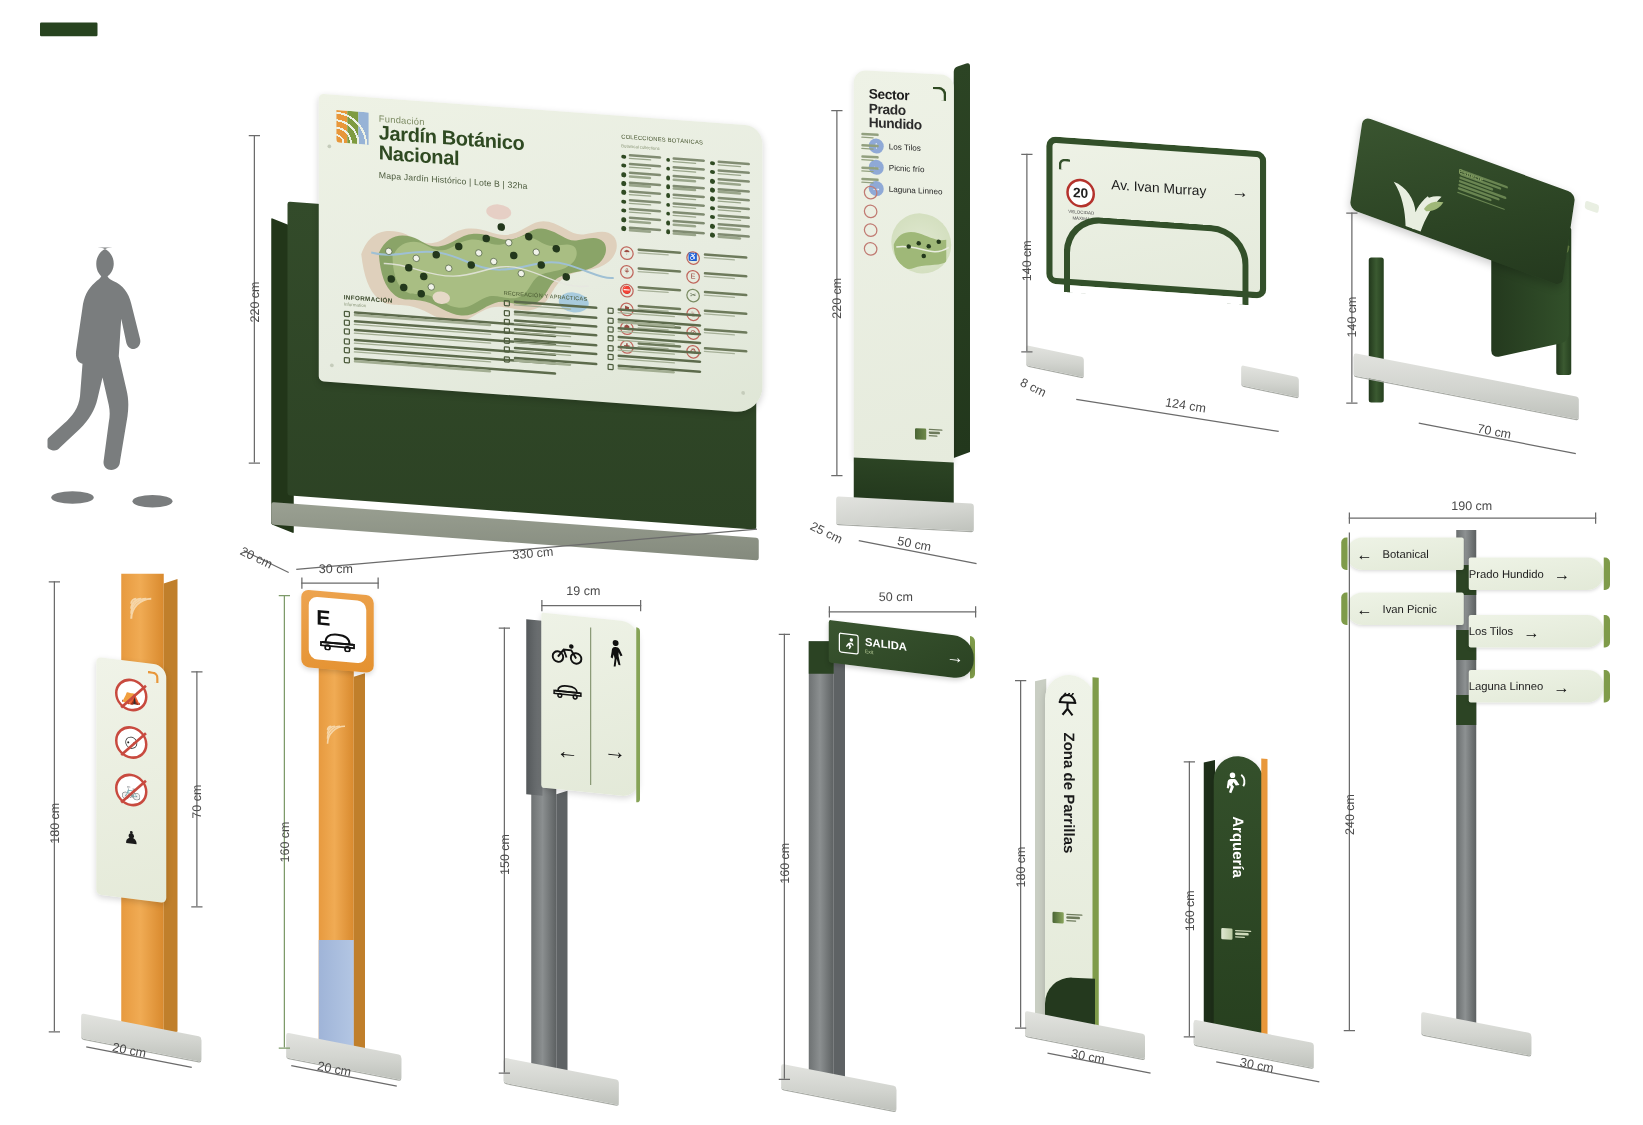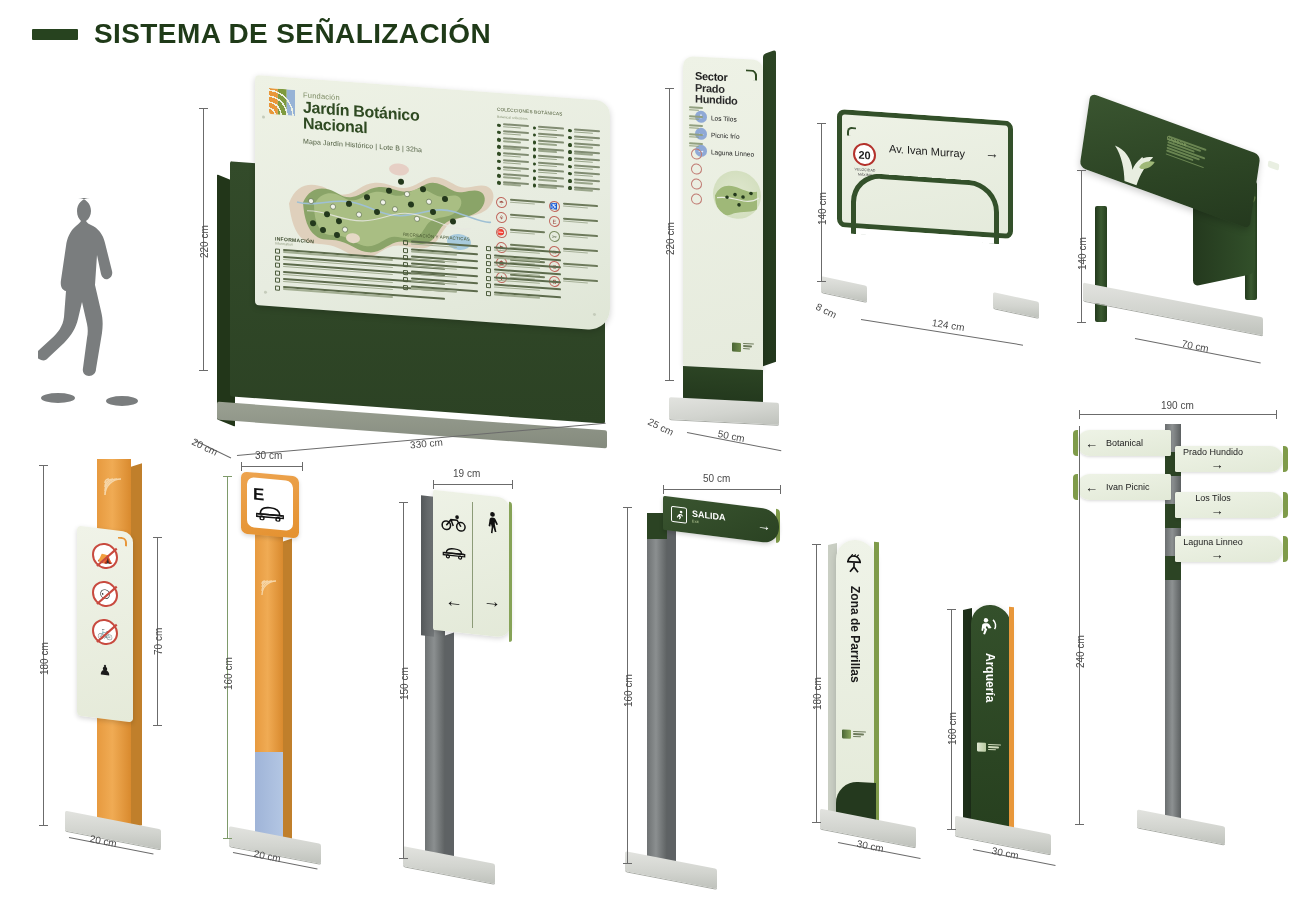--- a/index.html
+++ b/index.html
@@ -345,36 +345,35 @@
   
   #sign-finger { left:1065px; top:400px; width:230px; height:460px; }
   #finger-post { left:100px; top:24px; width:16px; height:400px; background:linear-gradient(90deg,#6a6e6f,#8d9192 45%,#5c6061); }
   .fp-band { position:absolute; left:100px; width:16px; height:24px; background:#2c4424; }
   .fparm {
     position:absolute; height:26px;
     background:linear-gradient(170deg,#eef3e6,#e2e9d7);
     display:flex; align-items:center; box-shadow:0 1px 3px rgba(0,0,0,.15);
   }
   .fparm.left { border-radius:16px 2px 2px 16px; justify-content:flex-start; padding-left:8px; }
-  .fparm.right{ border-radius:2px 16px 16px 2px; justify-content:flex-end; padding-right:24px;flex-direction:column; }
+  .fparm.right{ border-radius:2px 16px 16px 2px; padding-right:24px; }
   .fparm .fplabel { font-size:9px; color:#1c1c1c; }
   .fparm .fpar { font-size:13px; color:#111; }
   .fptip { position:absolute; width:5px; height:26px; background:#7f9b4a; }
 
   
   #human { position:absolute; left:38px; top:192px; width:110px; height:215px; }
 </style>
 </head>
 <body>
 
 <div class="board">
 
   <div id="title-block">
     <div id="title-rule"></div>
-    <div id="title-text">SISTEMA DE SEÑALIZACIÓN</div>
   </div>
 
   <svg id="human" viewBox="0 0 110 215">
     <path fill="#7a7d7e" d="M52 6c-8 0-13 6-13 13 0 5 2 8 4 10-1 2-3 3-5 5-6 5-9 12-10 20l-5 34c-1 6 1 10 5 11l-2 26c-1 9-6 16-13 22l-12 11c-3 3-3 7 0 9 3 2 7 2 9-1l16-15c7-7 12-15 14-24l4-17 5 22c1 5 1 9 0 14l-4 30c-1 5 2 8 6 8 4 0 7-3 7-7l6-36c1-8 1-14-1-22l-6-26 2-30 4 19c1 4 4 6 7 5 3-1 5-4 4-8l-7-28c-2-9-7-15-14-18-2-1-4-2-5-4 3-2 5-6 5-10 0-7-5-13-13-13z"></path>
     <ellipse cx="20" cy="206" rx="17" ry="5" fill="#7a7d7e"></ellipse>
     <ellipse cx="84" cy="209" rx="16" ry="5" fill="#7a7d7e"></ellipse>
   </svg>
 
   <div class="unit" id="sign-map">
     <div id="map-side"></div>

